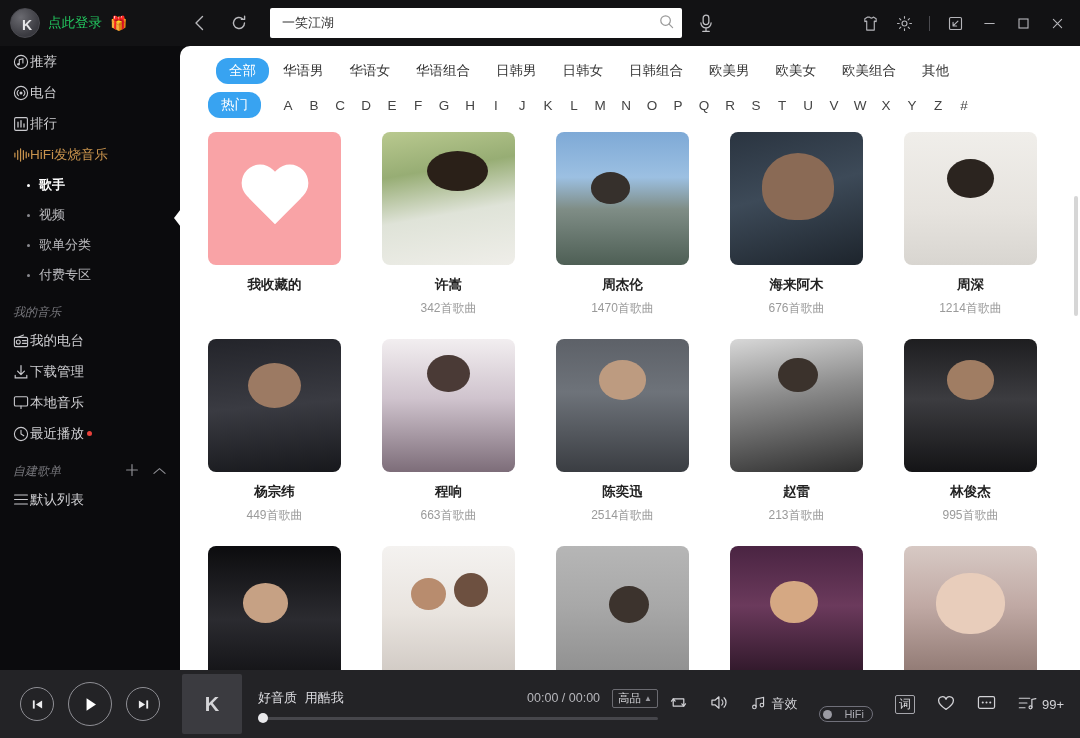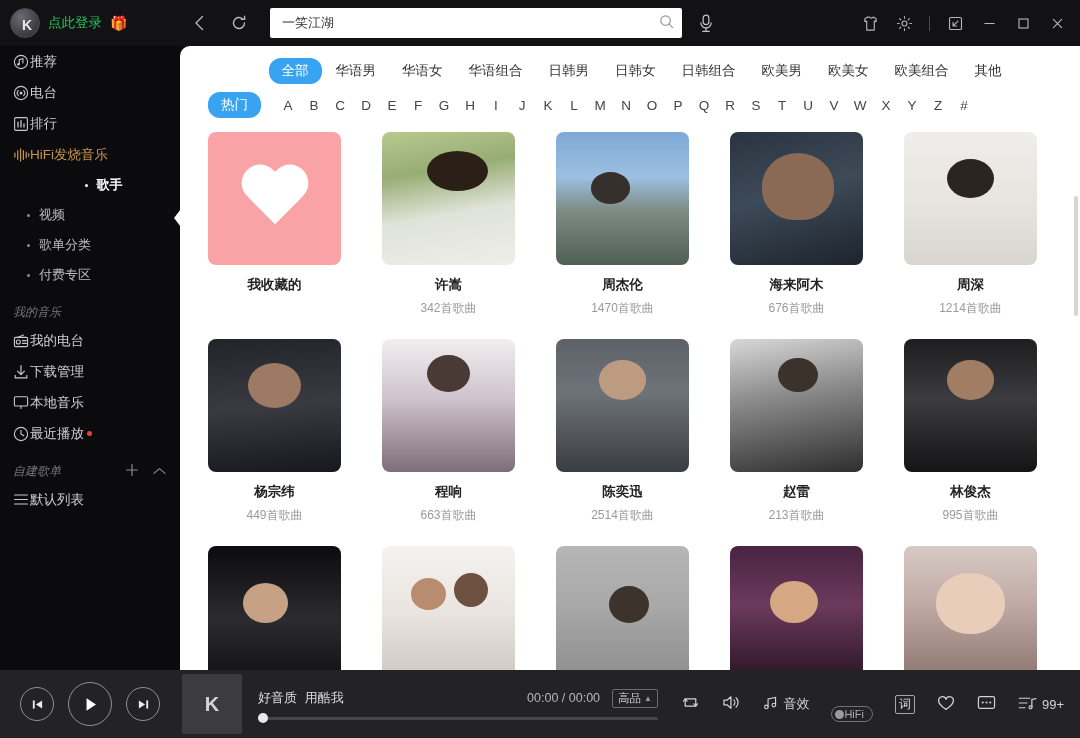--- a/index.html
+++ b/index.html
@@ -52,36 +52,36 @@
   }
   .side-item .ico{ width:18px;height:18px;display:flex;align-items:center;justify-content:center;color:#c9c9cd;flex:none;}
   .side-item.hifi{ color:#c8934d; }
   .side-item.hifi .ico{ color:#c8934d; }
   .side-item .chev{ margin-left:auto;margin-right:14px;font-size:11px;color:#8d8d92;}
   .sub-item{
     height:30px;display:flex;align-items:center;gap:9px;padding-left:27px;
     font-size:13px;color:#bdbdc1; position:relative;
   }
   .sub-item .dot{ width:3px;height:3px;border-radius:50%;background:#8a8a8f;flex:none;}
-  .sub-item.active{ color:#fff; font-weight:bold;justify-content:center; }
+  .sub-item.active{ color:#fff; font-weight:bold; }
   .sub-item.active .dot{ background:#fff; }
   .group-title{ font-size:12px;color:#77777c;padding:14px 0 4px 13px; display:flex;align-items:center;font-style:italic;}
   .group-title .acts{ margin-left:auto;margin-right:14px;display:flex;gap:14px;color:#8d8d92;font-size:13px;}
   .red-dot{ width:5px;height:5px;border-radius:50%;background:#e8413b;display:inline-block;margin-left:3px;vertical-align:super;}
   
   .content{
     position:absolute;left:180px;top:46px;width:900px;height:624px;
     background:#fff;border-top-left-radius:10px; overflow:hidden;
   }
   .notch{
     position:absolute;left:174px;top:205px;width:10px;height:26px;
     background:#fff; clip-path:polygon(100% 0,100% 100%,0 50%);
     z-index:5;
   }
-  .filter-row{ display:flex;align-items:center;gap:0;padding:12px 0 0 36px;justify-content:center; }
+  .filter-row{ display:flex;align-items:center;gap:0;padding:12px 0 0 36px; }
   .pill{
     background:#38a3f1;color:#fff;font-size:13.5px;border-radius:12px;
     padding:4px 13px; margin-right:14px; white-space:nowrap;
   }
   .fitem{ font-size:13.5px;color:#333;margin-right:26px;white-space:nowrap; }
   .alpha-row{ display:flex;align-items:center;padding:8px 0 0 28px; }
   .alpha{ font-size:13.5px;color:#444;width:26px;text-align:center; font-family:"Liberation Sans",sans-serif;}
   
   .grid{ display:flex;flex-wrap:wrap;padding:14px 0 0 28px; gap:0 41px; }
   .card{ width:133px; }
@@ -142,21 +142,21 @@
   .track-top{ display:flex;align-items:center; }
   .track-name{ font-size:13px;color:#dcdce0;font-family:Liberation Mono, monospace; }
   .track-time{ margin-left:auto;font-size:12.5px;color:#b6b6bb;font-family:"Liberation Sans",sans-serif; }
   .quality{ margin-left:12px;border:1px solid #6b6b71;border-radius:2px;padding:1px 5px;font-size:11.5px;color:#cfcfd3;
     display:flex;align-items:center;gap:3px;}
   .quality .cv{ font-size:8px;color:#9a9aa0; }
   .progress{ margin-top:9px;height:3px;background:#46464b;border-radius:2px;position:relative; }
   .progress .knob{ position:absolute;left:0;top:-3.5px;width:10px;height:10px;border-radius:50%;background:#e9e9ec; }
   .pright{ margin-left:auto;display:flex;align-items:center;gap:22px;padding-right:16px;color:#d2d2d6;font-size:15px; }
   .pr-item{ display:flex;align-items:center;gap:5px;font-size:13px;color:#d2d2d6; }
-  .hifi-toggle{ border:1px solid #70707a;border-radius:9px;padding:1px 8px 1px 3px;display:flex;align-items:center;gap:0;
+  .hifi-toggle{ border:1px solid #70707a;border-radius:9px;padding:1px 8px 1px 3px;display:flex;align-items:center;gap:12px;
     font-size:11px;color:#a9a9b0;margin-top:20px;}
   .hifi-toggle .kn{ width:9px;height:9px;border-radius:50%;background:#9a9aa2; }
   .boxed{ border:1px solid #a6a6ac;border-radius:2px;padding:0 3px;font-size:12px;line-height:17px;color:#dcdce0; }
   .count99{ font-size:13px;color:#d2d2d6; }
   .scrollbar{ position:absolute;right:2px;top:150px;width:4px;height:120px;background:#d6d6d6;border-radius:2px; }
 </style>
 </head>
 <body>
 
 <div class="topbar">

